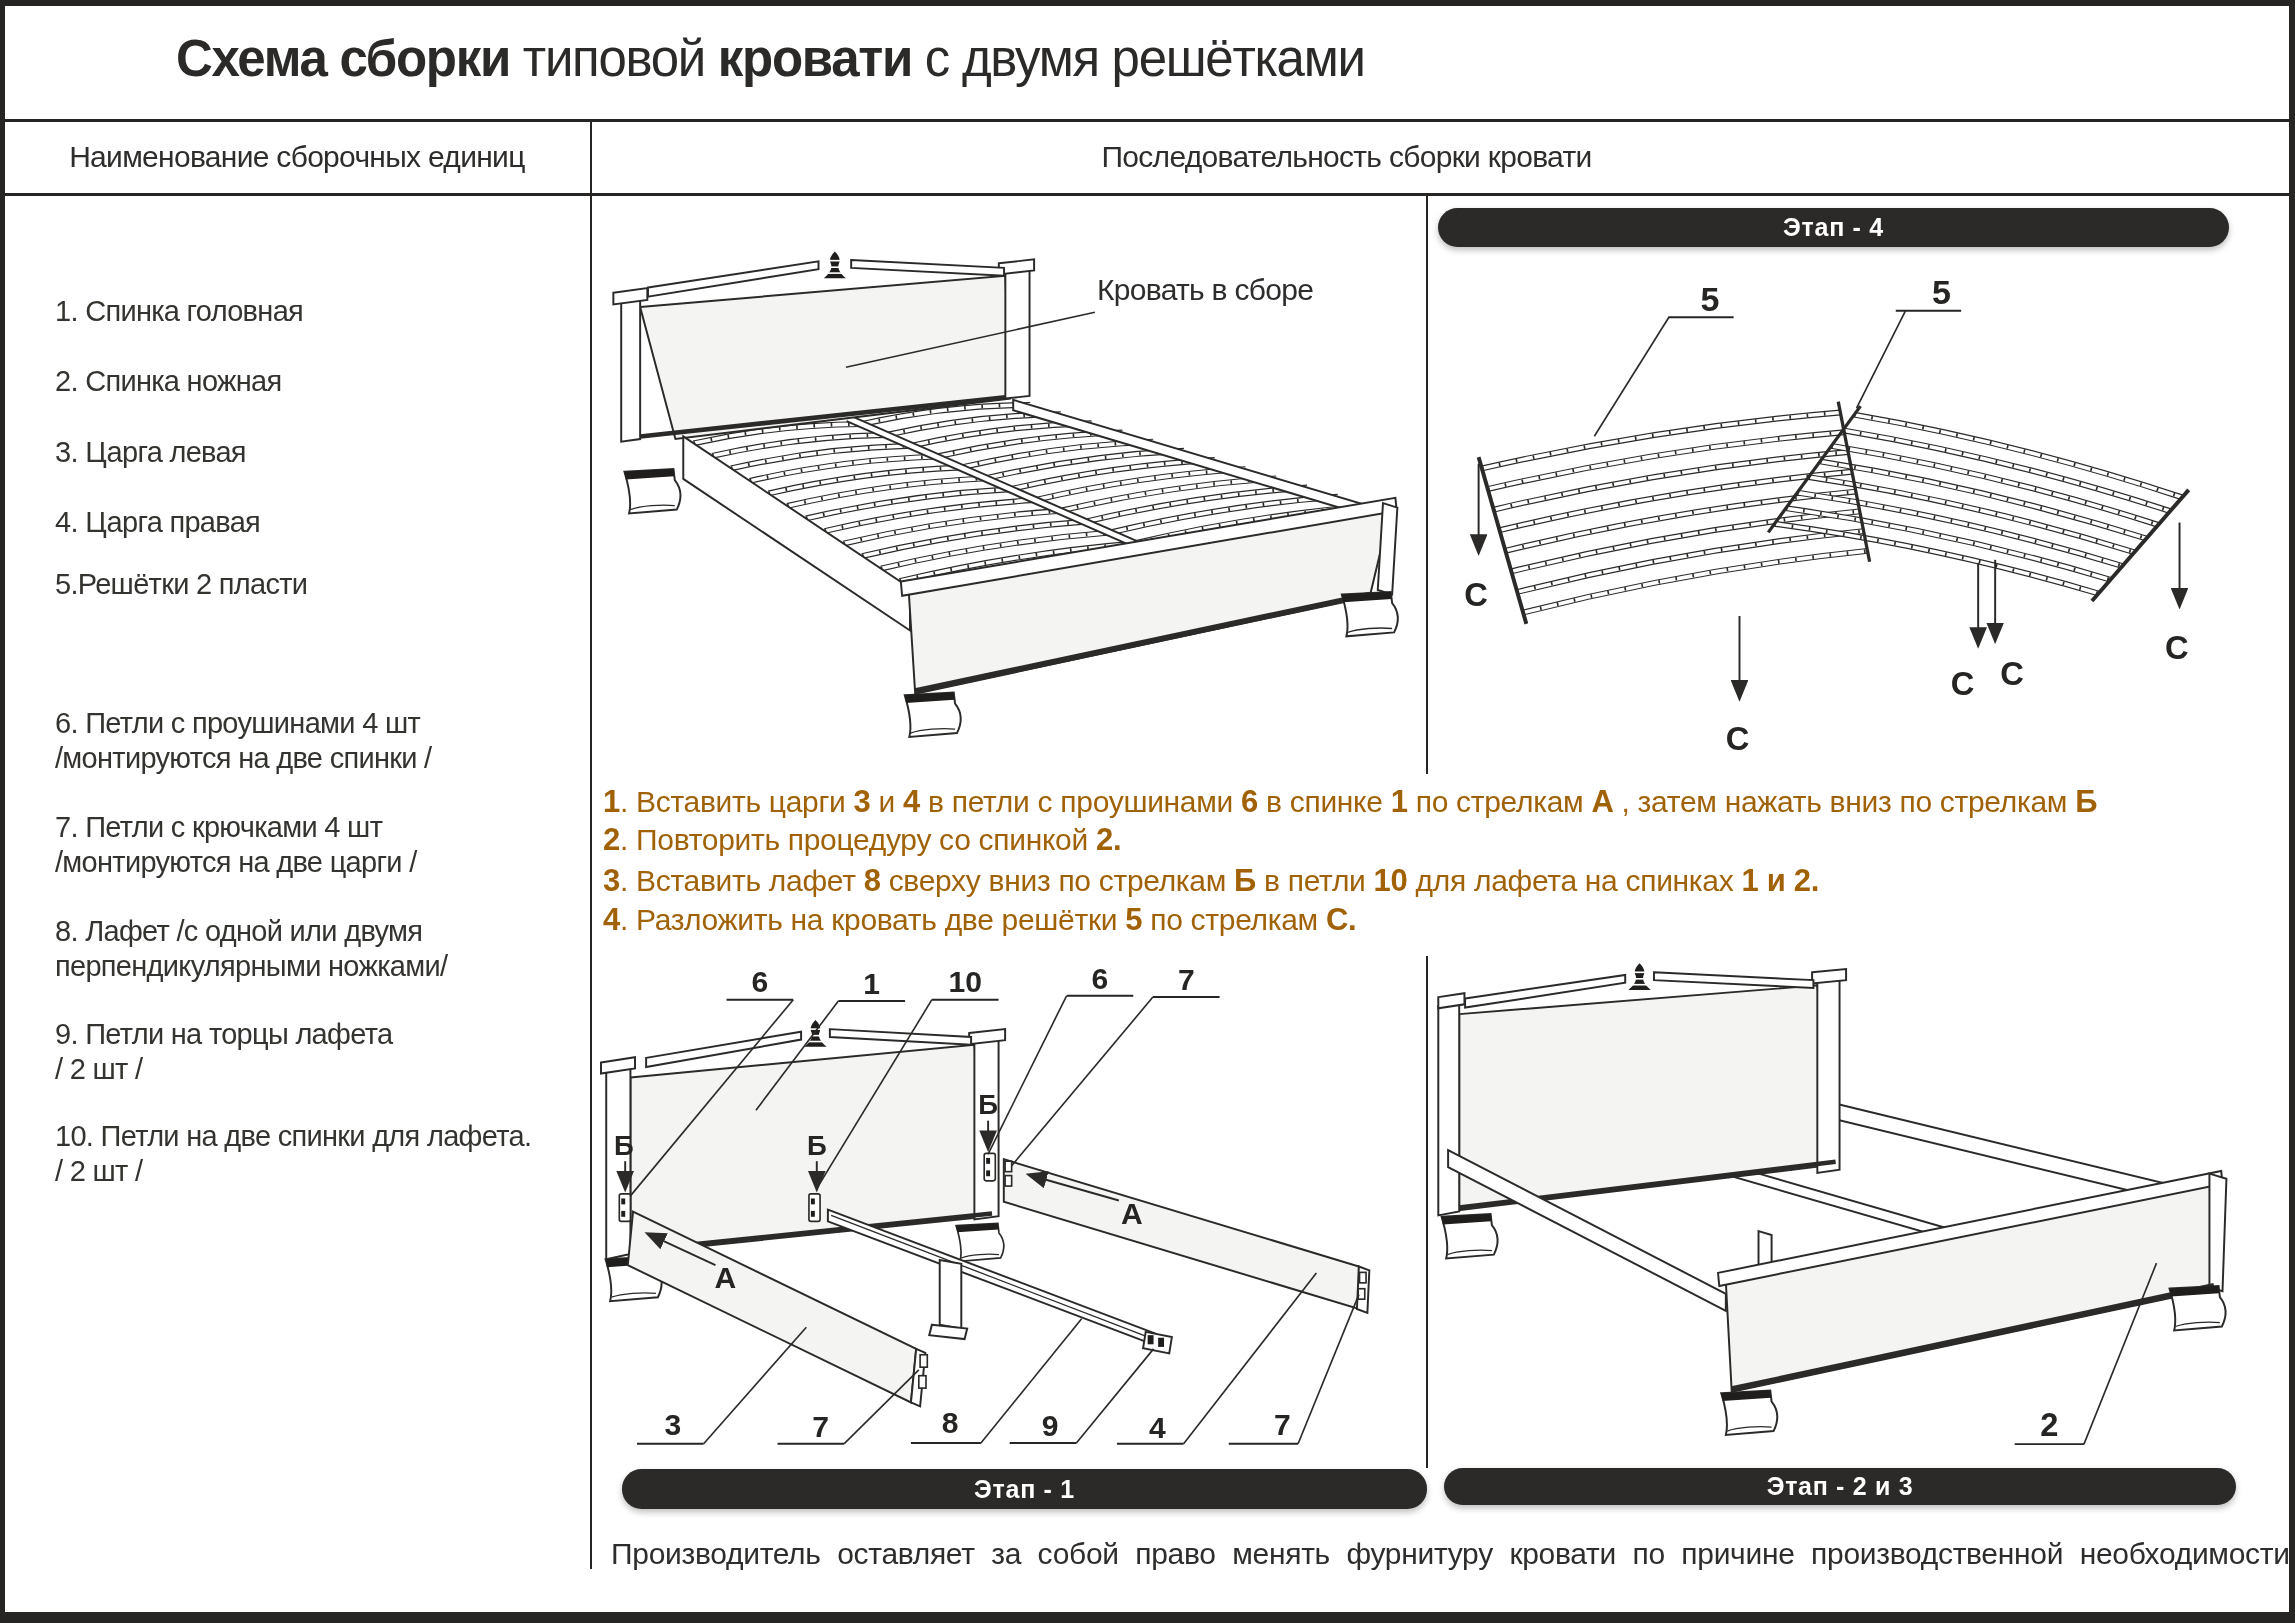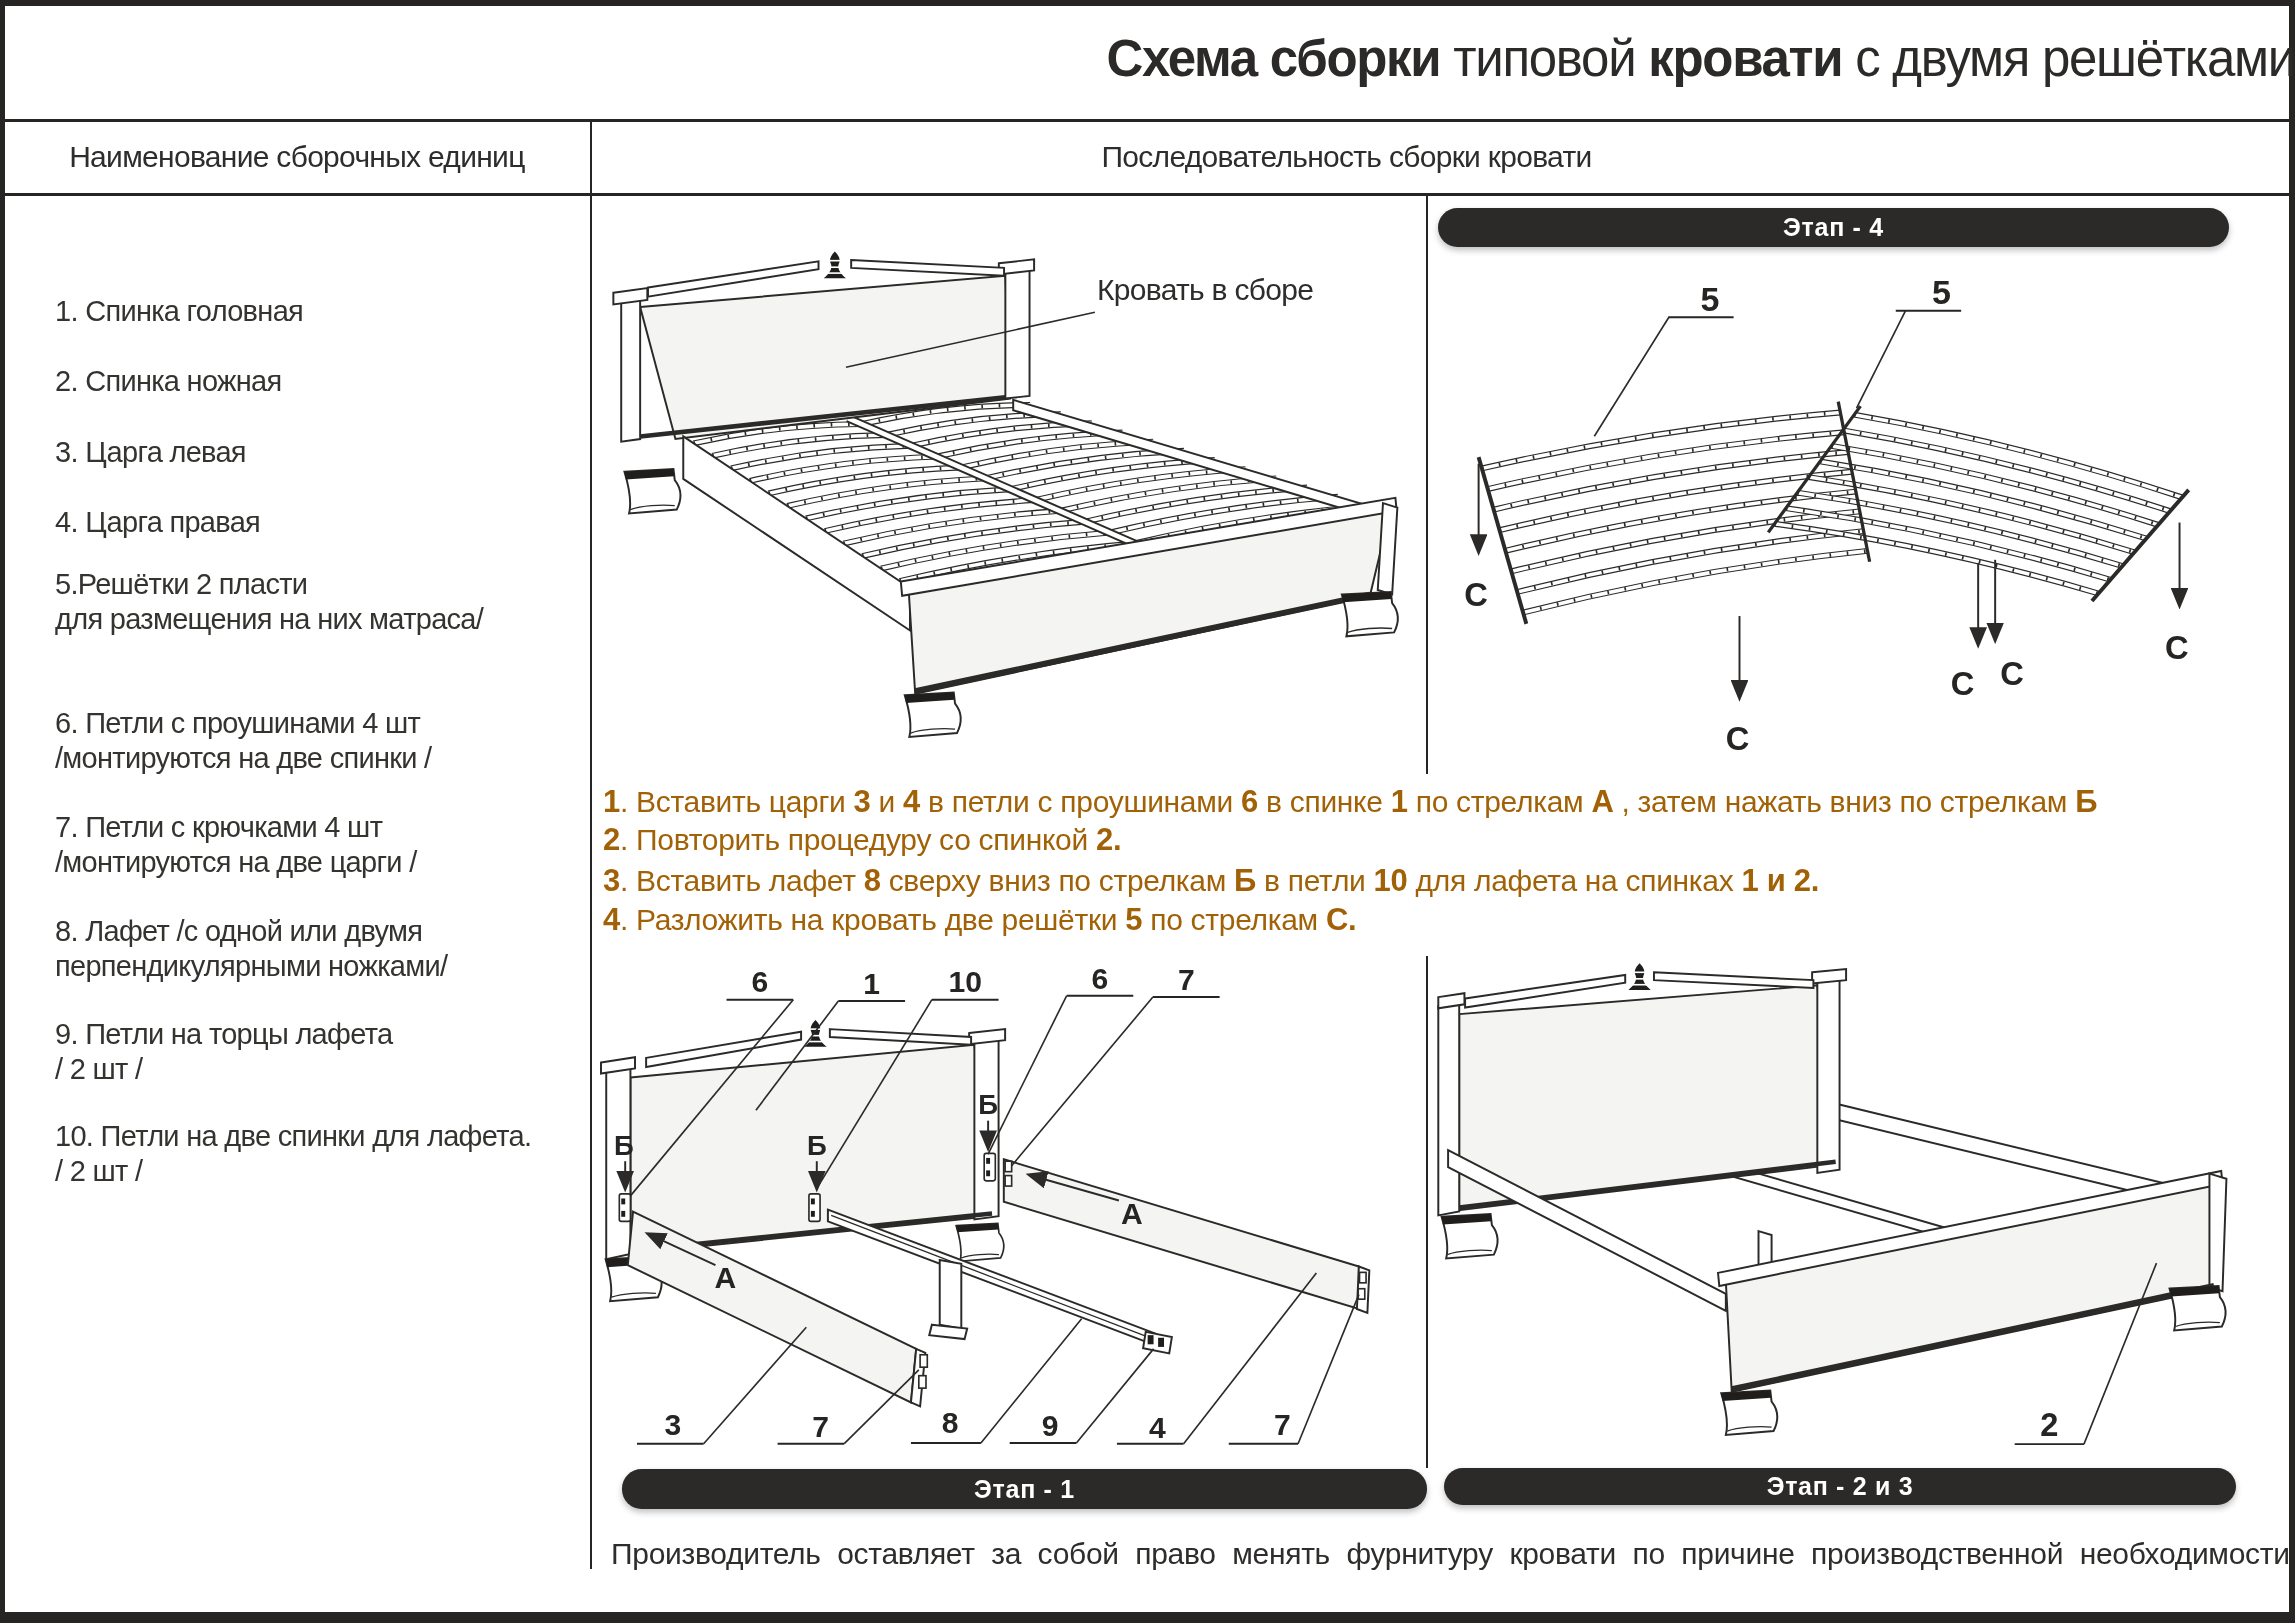--- a/index.html
+++ b/index.html
@@ -8,21 +8,21 @@
   .abs{position:absolute;}
   .ink{background:#262523;}
   
   .b-top{left:0;top:0;width:2295px;height:5.9px;}
   .b-bottom{left:0;top:1612px;width:2295px;height:11.8px;}
   .b-left{left:0;top:0;width:5.2px;height:1624px;}
   .b-right{left:2289px;top:0;width:6.5px;height:1624px;}
   .hline{height:2.6px;background:#262523;}
   .vline{width:2px;background:#262523;}
   
-  .title{left:176px;top:29px;width:2119px;text-align:right;font-size:51px;
+  .title{left:176px;top:29px;width:2119px;text-align:left;font-size:51px;
          letter-spacing:-1.3px;white-space:nowrap;color:#2b2a28;}
   .title b{font-weight:700;}
   .col-header{font-size:30px;letter-spacing:-0.7px;text-align:center;white-space:nowrap;color:#2e2d2b;}
   
   .part{left:55px;font-size:29px;line-height:35px;letter-spacing:-0.7px;color:#34332f;white-space:nowrap;}
   
   .instr{font-size:30px;letter-spacing:-0.3px;white-space:nowrap;color:#a16207;}
   .instr b{font-weight:700;font-size:31px;}
   
   .banner{background:#2b2a28;border-radius:19.6px;color:#fff;text-align:center;
@@ -65,21 +65,20 @@
     <div>2. Спинка ножная</div>
   </div>
 <div class="abs part" style="top:435px;">
     <div>3. Царга левая</div>
   </div>
 <div class="abs part" style="top:505px;">
     <div>4. Царга правая</div>
   </div>
 <div class="abs part" style="top:567px;">
     <div>5.Решётки  2 пласти</div>
-    <div>для размещения на них матраса/</div>
   </div>
 <div class="abs part" style="top:706px;">
     <div>6. Петли с проушинами 4 шт</div>
     <div>/монтируются на две спинки /</div>
   </div>
 <div class="abs part" style="top:810px;">
     <div>7. Петли с крючками 4 шт</div>
     <div>/монтируются на две царги /</div>
   </div>
 <div class="abs part" style="top:914px;">

